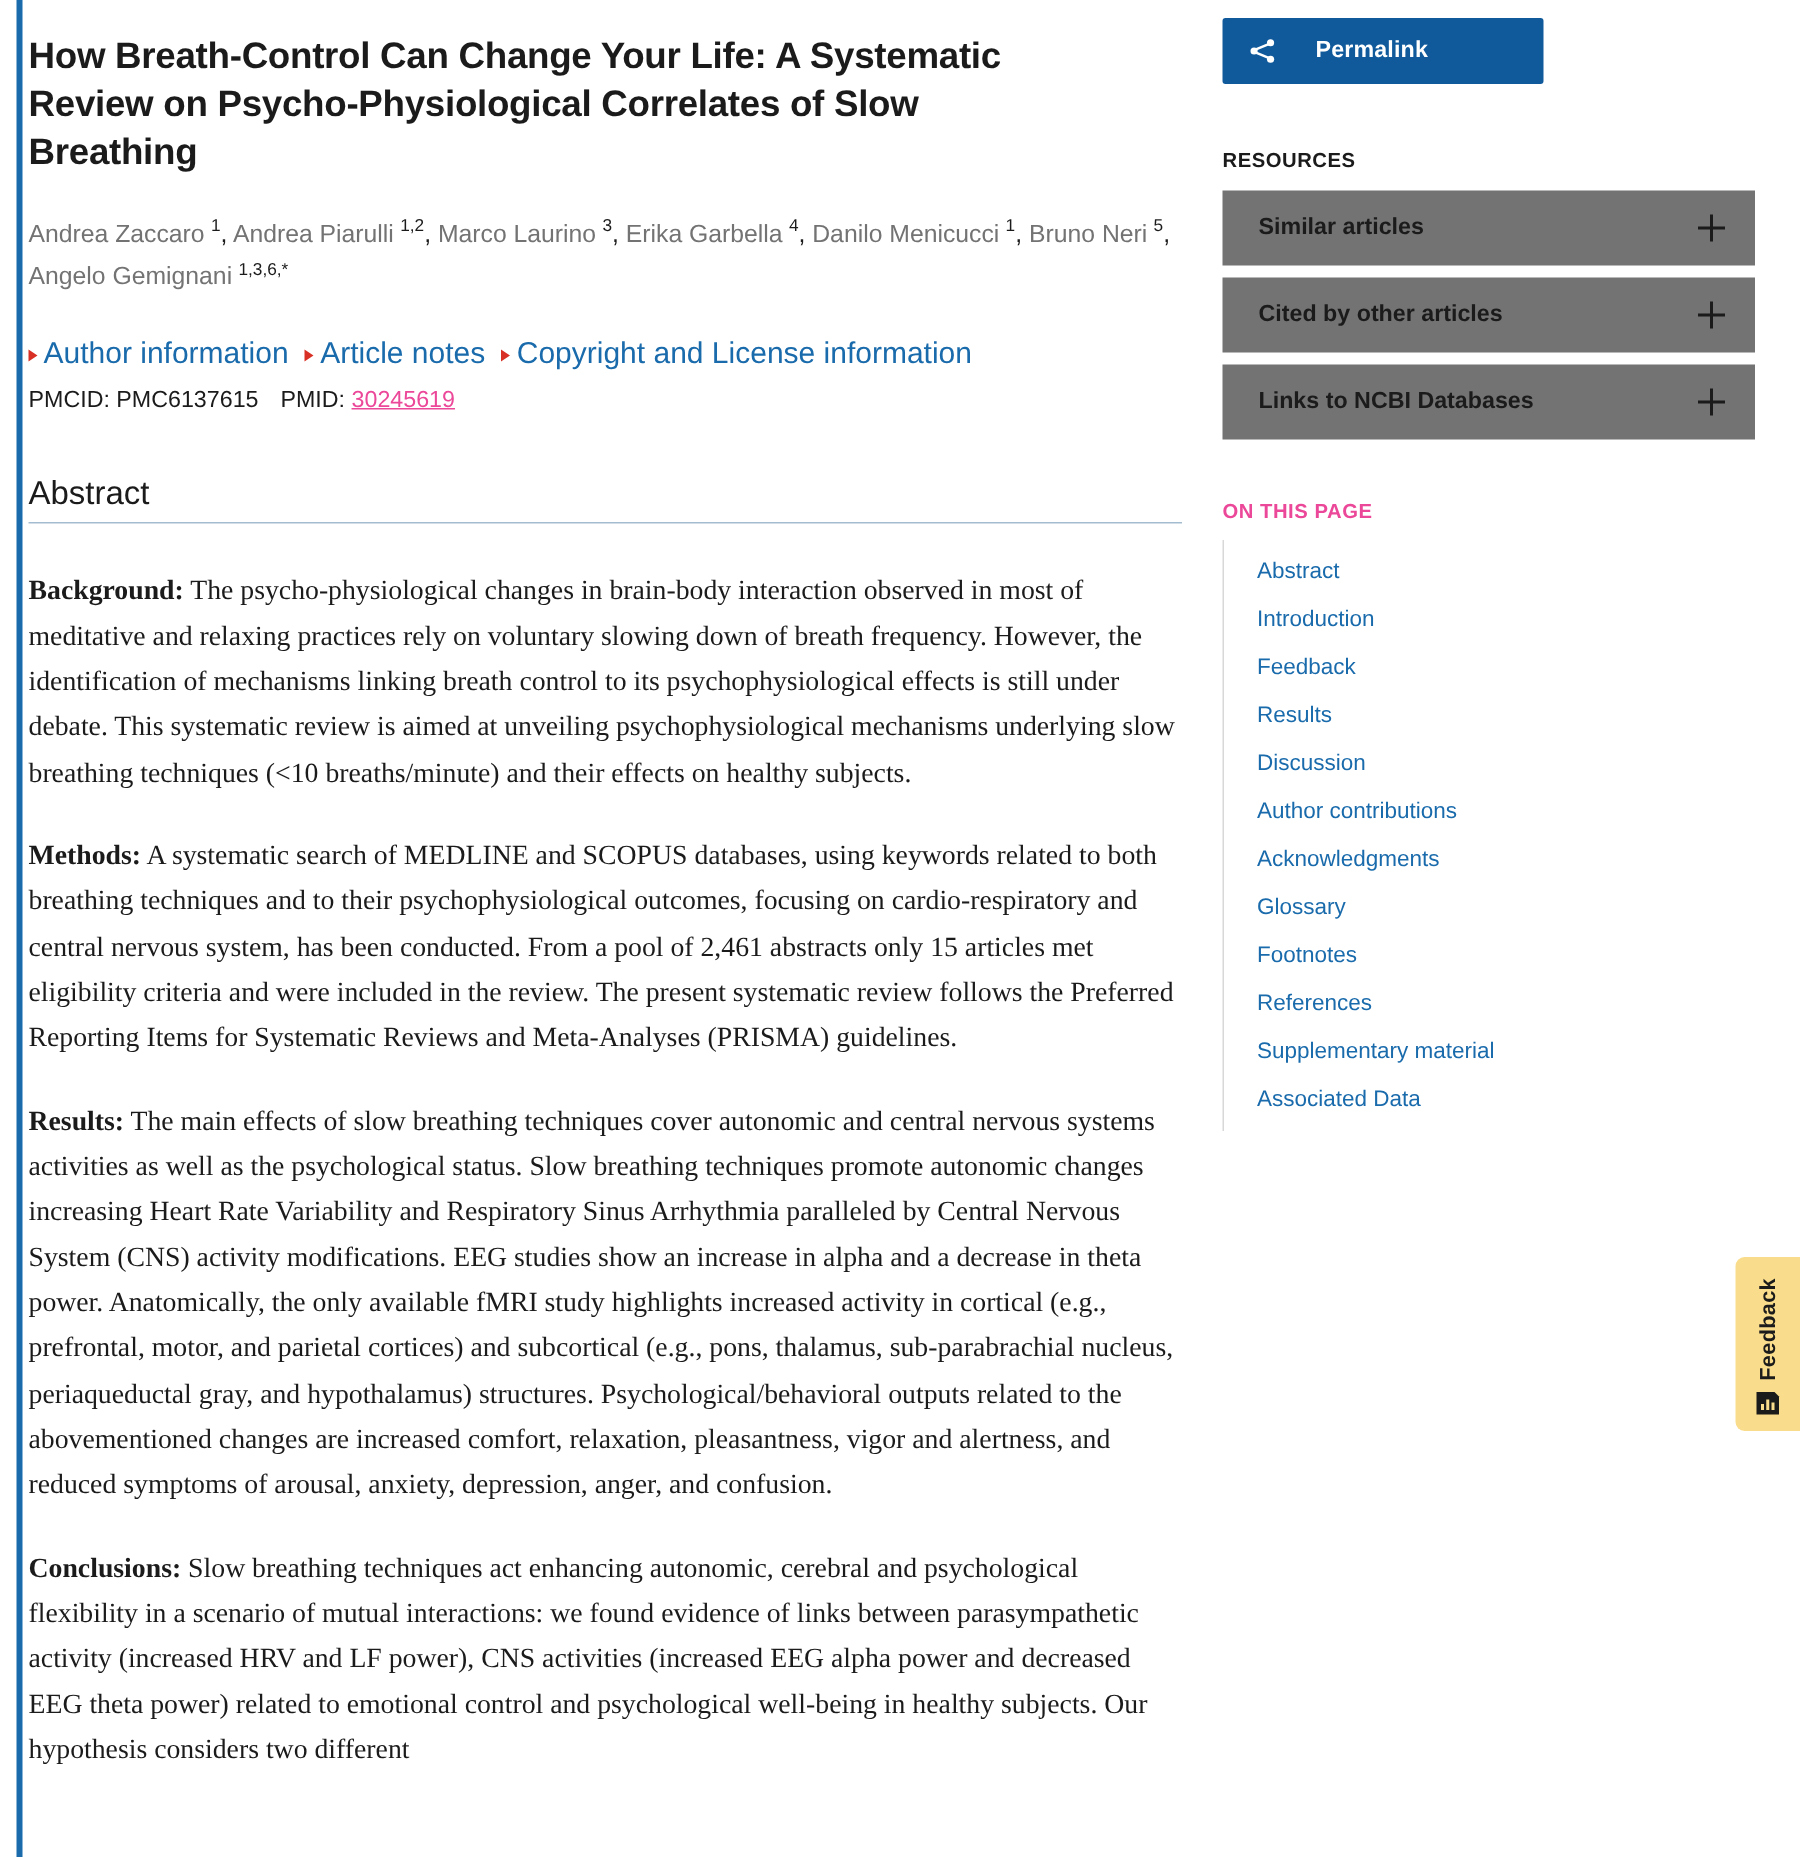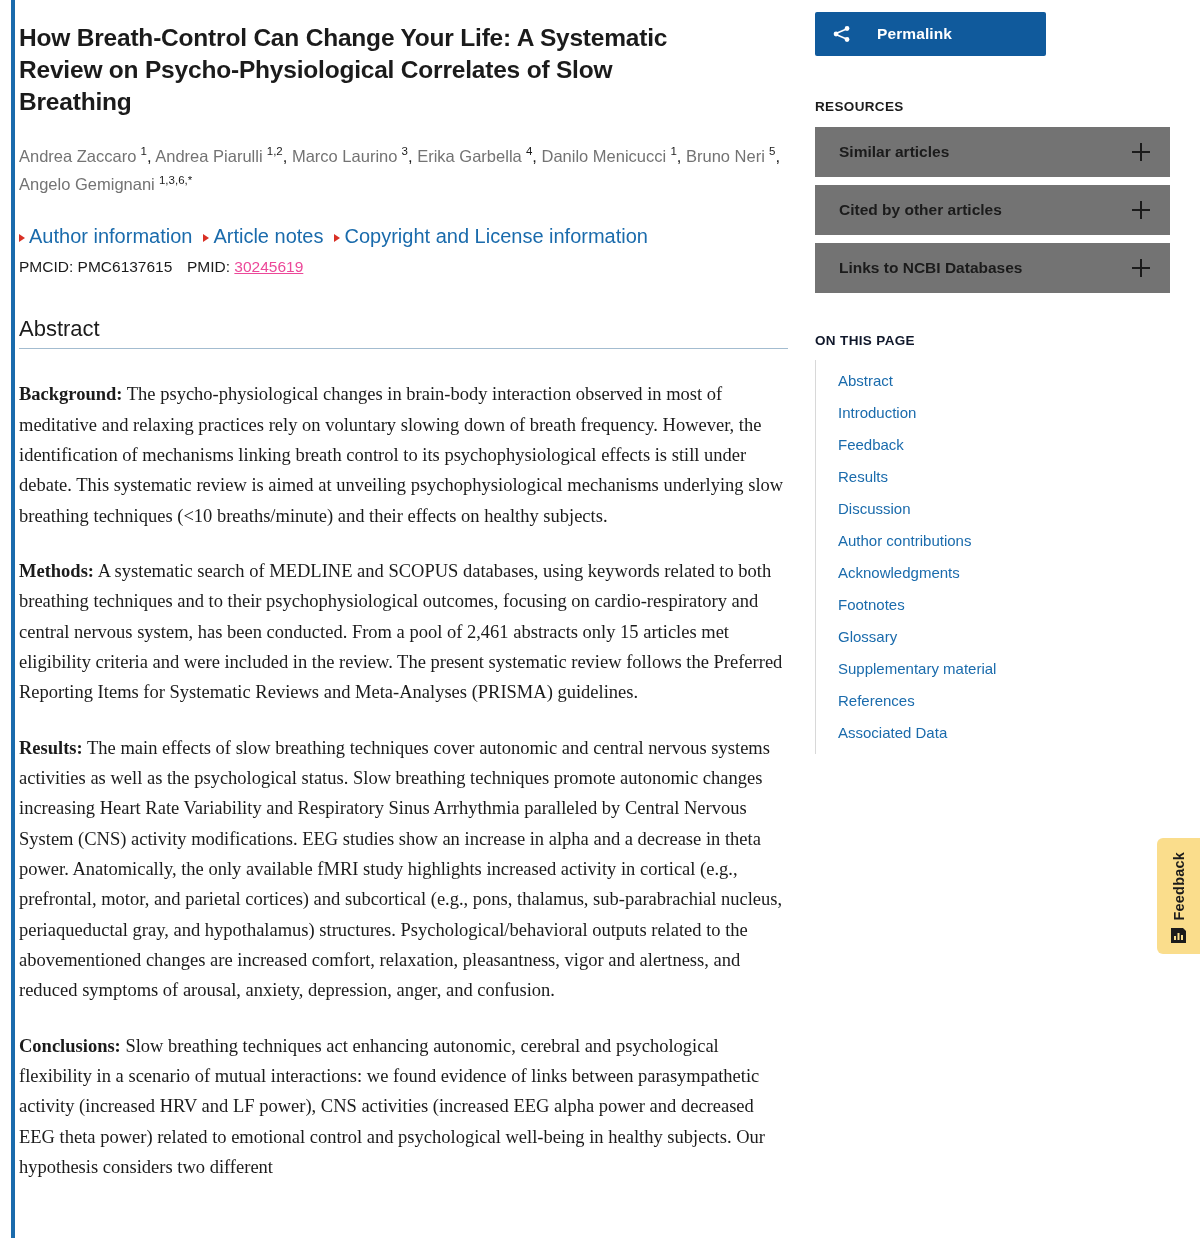--- a/index.html
+++ b/index.html
@@ -135,21 +135,21 @@
     font-weight: bold;
   }
 
   
   .permalink-btn {
     display: flex;
     align-items: center;
     background: #105a9c;
     color: #ffffff;
     height: 44px;
-    width: 231px;
+    width: 214px;
     border: none;
     border-radius: 2px;
     cursor: pointer;
     padding: 0 16px;
     font-family: "Liberation Sans", sans-serif;
     font-size: 15.5px;
     font-weight: bold;
   }
   .permalink-btn .share-icon {
     width: 22px;
@@ -200,21 +200,21 @@
   }
   .accordion-plus::after {
     top: 0; left: 8px; height: 18px; width: 2.2px;
   }
 
   
   .onpage-heading {
     font-size: 13.5px;
     font-weight: bold;
     letter-spacing: 0.35px;
-    color: #0f172a;
+    color: #ec4899;
     margin: 40px 0 12px 0;
   }
   .onpage-nav {
     border-left: 1px solid #d8d8d8;
     padding: 5px 0 5px 0;
   }
   .onpage-link {
     display: block;
     font-size: 15px;
     color: #1a6bac;
@@ -323,24 +323,24 @@
 
     <div class="onpage-heading">ON THIS PAGE</div>
     <nav class="onpage-nav" id="onpage-nav">
         <a class="onpage-link">Abstract</a>
         <a class="onpage-link">Introduction</a>
         <a class="onpage-link">Feedback</a>
         <a class="onpage-link">Results</a>
         <a class="onpage-link">Discussion</a>
         <a class="onpage-link">Author contributions</a>
         <a class="onpage-link">Acknowledgments</a>
+        <a class="onpage-link">Glossary</a>
         <a class="onpage-link">Footnotes</a>
-        <a class="onpage-link">Glossary</a>
+        <a class="onpage-link">References</a>
         <a class="onpage-link">Supplementary material</a>
-        <a class="onpage-link">References</a>
         <a class="onpage-link">Associated Data</a>
       </nav>
 
   </div>
 </div>
 
 <div class="feedback-tab">
   <span class="feedback-label">Feedback</span>
   <span class="feedback-icon">
     <svg viewBox="0 0 17 17" width="17" height="17" aria-hidden="true">

